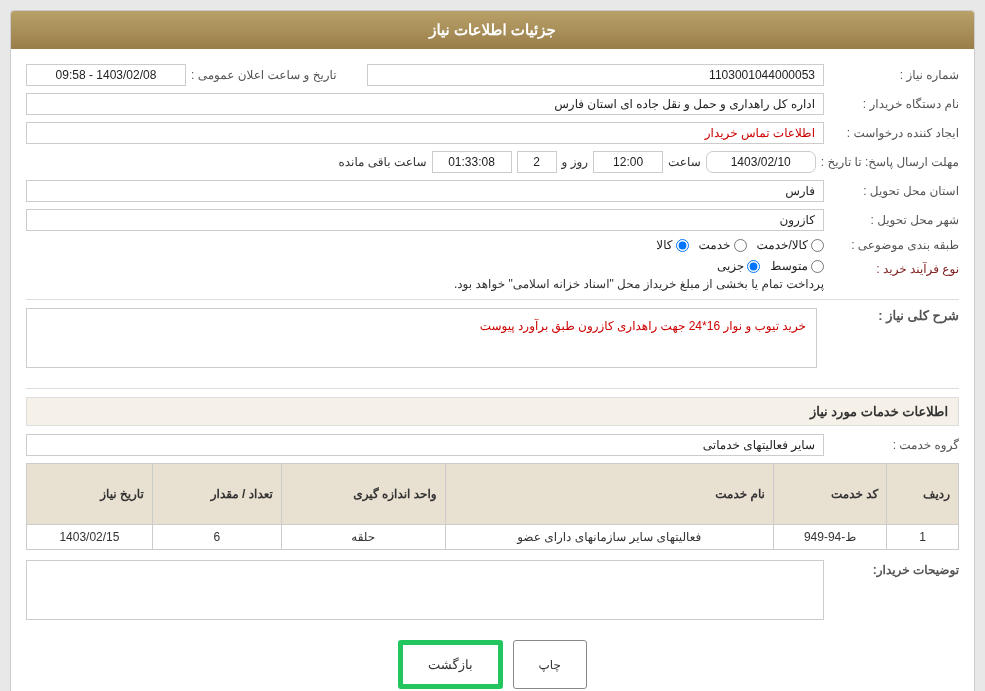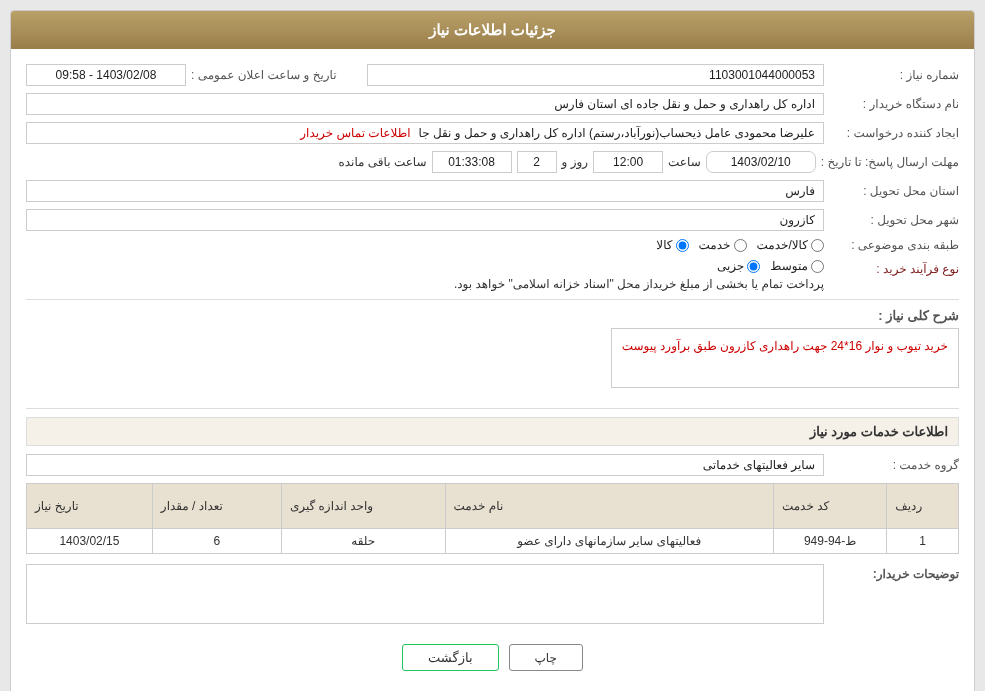--- a/index.html
+++ b/index.html
@@ -175,23 +175,23 @@
     }
     .services-table {
       width: 100%;
       border-collapse: collapse;
       font-size: 12px;
       direction: rtl;
     }
     .services-table th {
       background: #e8e0d0;
       border: 1px solid #ccc;
-      padding: 15px 8px;
-      text-align: left;
-      font-weight: normal;
+      padding: 23px 8px;
+      text-align: right;
+      font-weight: bold;
       color: #333;
     }
     .services-table td {
       border: 1px solid #ccc;
       padding: 5px 8px;
       text-align: center;
       color: #333;
     }
     .services-table tr:nth-child(even) td {
       background: #fafafa;
@@ -230,22 +230,22 @@
       background: #fff;
       border: 1px solid #888;
       padding: 5px 25px;
       font-size: 12px;
       cursor: pointer;
       border-radius: 3px;
       color: #333;
     }
     .btn-back {
       background: #fff;
-      border: 1px solid #22c55e;
-      padding: 5px 25px;
+      border: 5px solid #22c55e;
+      padding: 12px 25px;
       font-size: 13px;
       cursor: pointer;
       border-radius: 3px;
       color: #333;
     }
     .watermark-wrapper {
       position: relative;
     }
   </style>
 </head>
@@ -268,21 +268,20 @@
       </div>
 
       <div class="info-row">
         <span class="info-label">نام دستگاه خریدار :</span>
         <div class="info-value">اداره کل راهداری و حمل و نقل جاده ای استان فارس</div>
       </div>
 
       <div class="info-row">
         <span class="info-label">ایجاد کننده درخواست :</span>
         <div class="info-value" style="display:flex;align-items:center;gap:8px;">
-          <span>علیرضا محمودی عامل ذیحساب(نورآباد،رستم) اداره کل راهداری و حمل و نقل جا</span>
           <a href="#" class="contact-link">اطلاعات تماس خریدار</a>
         </div>
       </div>
 
       <div class="reply-deadline-row">
         <span class="rdl-label">مهلت ارسال پاسخ: تا تاریخ :</span>
         <div class="rdl-inputs">
           <div class="rdl-box" style="min-width:110px;border-radius:7px;">1403/02/10</div>
           <span class="rdl-text">ساعت</span>
           <div class="rdl-box" style="min-width:70px;">12:00</div>
@@ -334,21 +333,21 @@
               <span>جزیی</span>
             </div>
           </div>
           <div class="pt-bottom">پرداخت تمام یا بخشی از مبلغ خریداز محل "اسناد خزانه اسلامی" خواهد بود.</div>
         </div>
       </div>
 
       <hr class="divider-h">
 
       <div class="info-section">
-        <div style="display:flex;align-items:flex-start;gap:5px;flex-direction:column;">
+        <div style="display:flex;align-items:flex-start;gap:12px;">
           <span class="info-label" style="font-weight:bold;font-size:13px;">شرح کلی نیاز :</span>
           <div class="description-section" style="flex:1;">خرید تیوب و نوار 16*24 جهت راهداری کازرون طبق برآورد پیوست</div>
         </div>
       </div>
 
       <hr class="divider-h">
 
       <div class="section-header">اطلاعات خدمات مورد نیاز</div>
 
       <div class="services-section">

